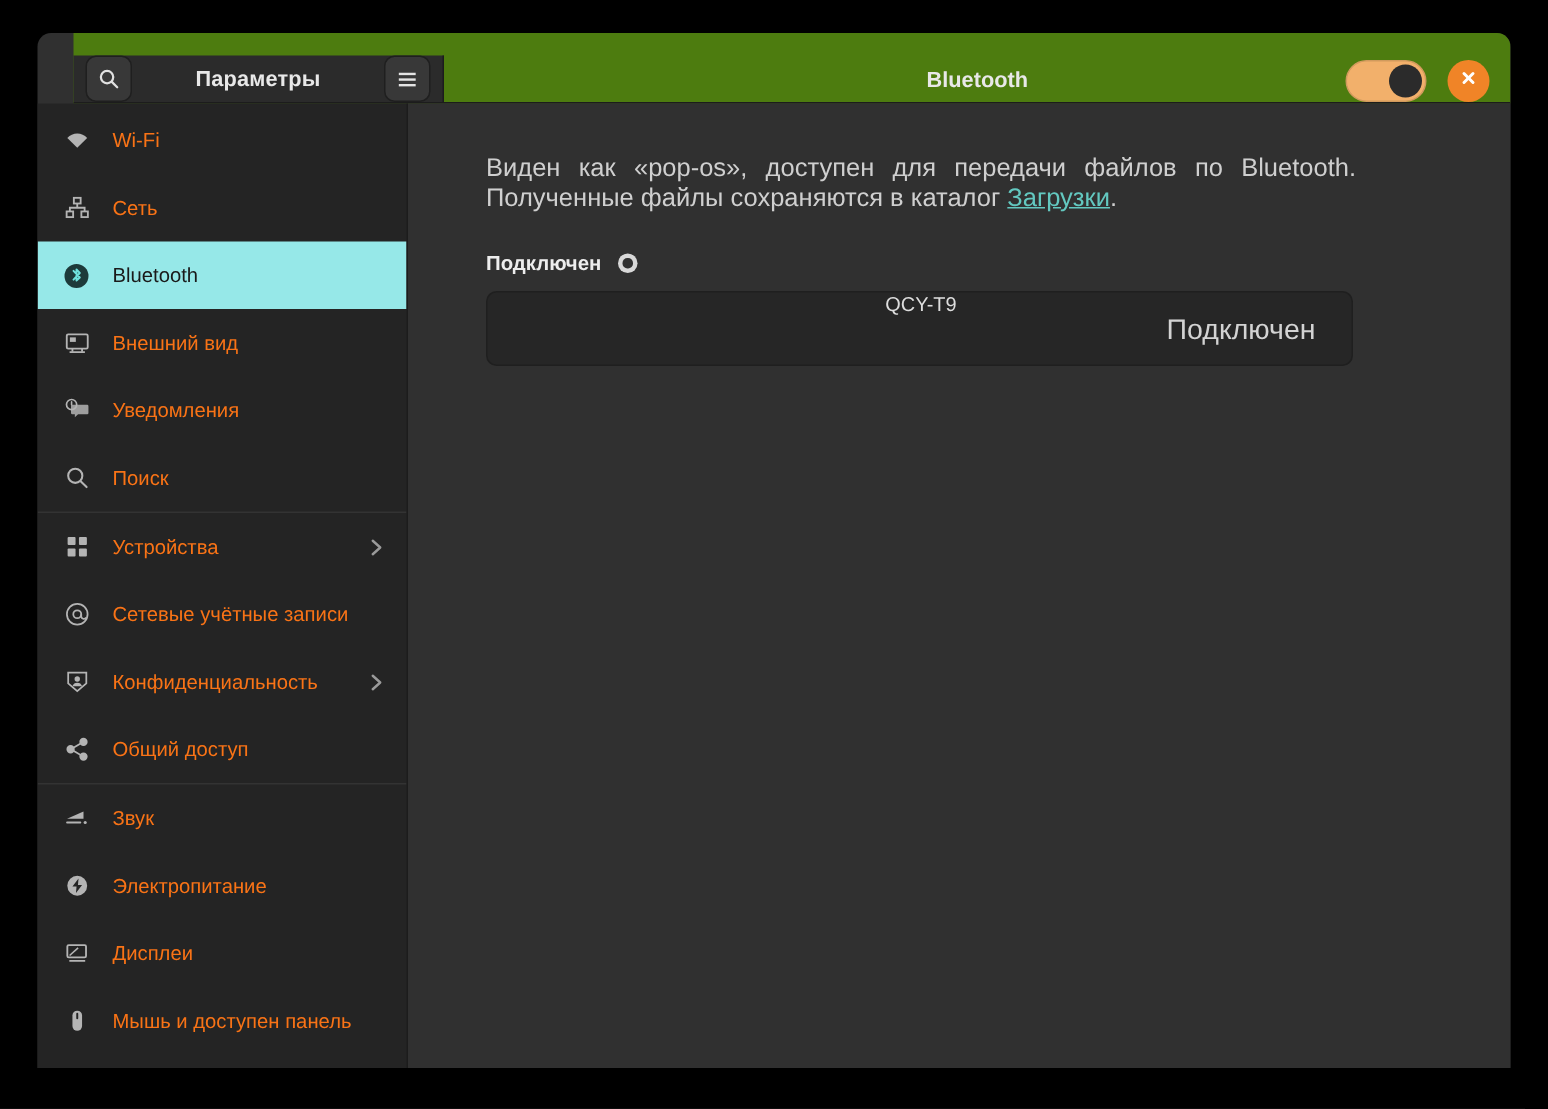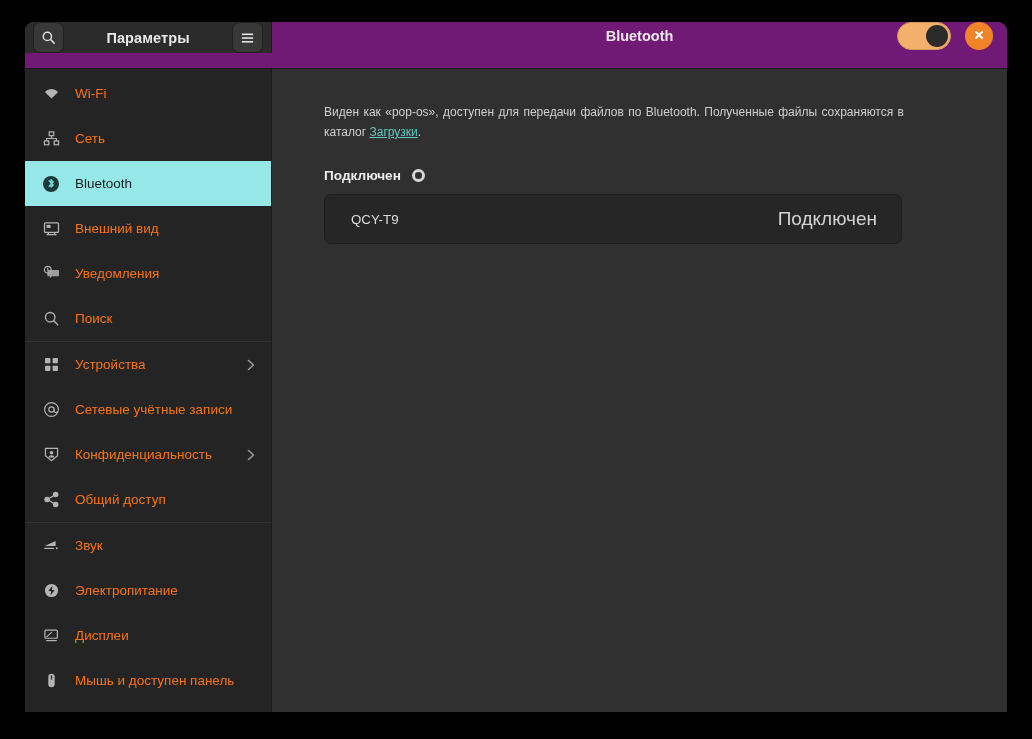--- a/index.html
+++ b/index.html
@@ -23,23 +23,24 @@
     overflow: hidden;
     display: flex;
     flex-direction: column;
   }
 
   
   .headerbar {
     height: 47px;
     flex: 0 0 47px;
     display: flex;
-    align-items: flex-start;
-    background: #701a75;
+    align-items: flex-end;
+    background: #4d7c0f;
     border-bottom: 1px solid #1c1c1c;
+    margin-left: 24px;
   }
 
   .hb-left {
     width: 247px;
     flex: 0 0 247px;
     background: #2b2b2b;
     border-right: 1px solid #1c1c1c;
     display: flex;
     align-items: center;
     padding: 0 8px;
@@ -178,21 +179,21 @@
   
   .content {
     flex: 1 1 auto;
     background: #303030;
     padding: 33px 52px 0 52px;
     overflow: hidden;
   }
 
   .desc {
     color: #cfcfcf;
-    font-size: 12px;
+    font-size: 17px;
     line-height: 20px;
     max-width: 580px;
     text-align: justify;
   }
   .desc a {
     color: #63c8c0;
     text-decoration: underline;
   }
 
   .devices-head {
@@ -229,20 +230,21 @@
     border-radius: 7px;
     width: 578px;
   }
 
   .device-row {
     height: 48px;
     display: flex;
     align-items: center;
     padding: 0 24px 0 26px;
     cursor: pointer;
+    flex-direction: column;
   }
   .device-row .dev-name {
     color: #dddddd;
     font-size: 13.3px;
   }
   .device-row .dev-status {
     margin-left: auto;
     color: #d3d3d3;
     font-size: 19px;
   }

